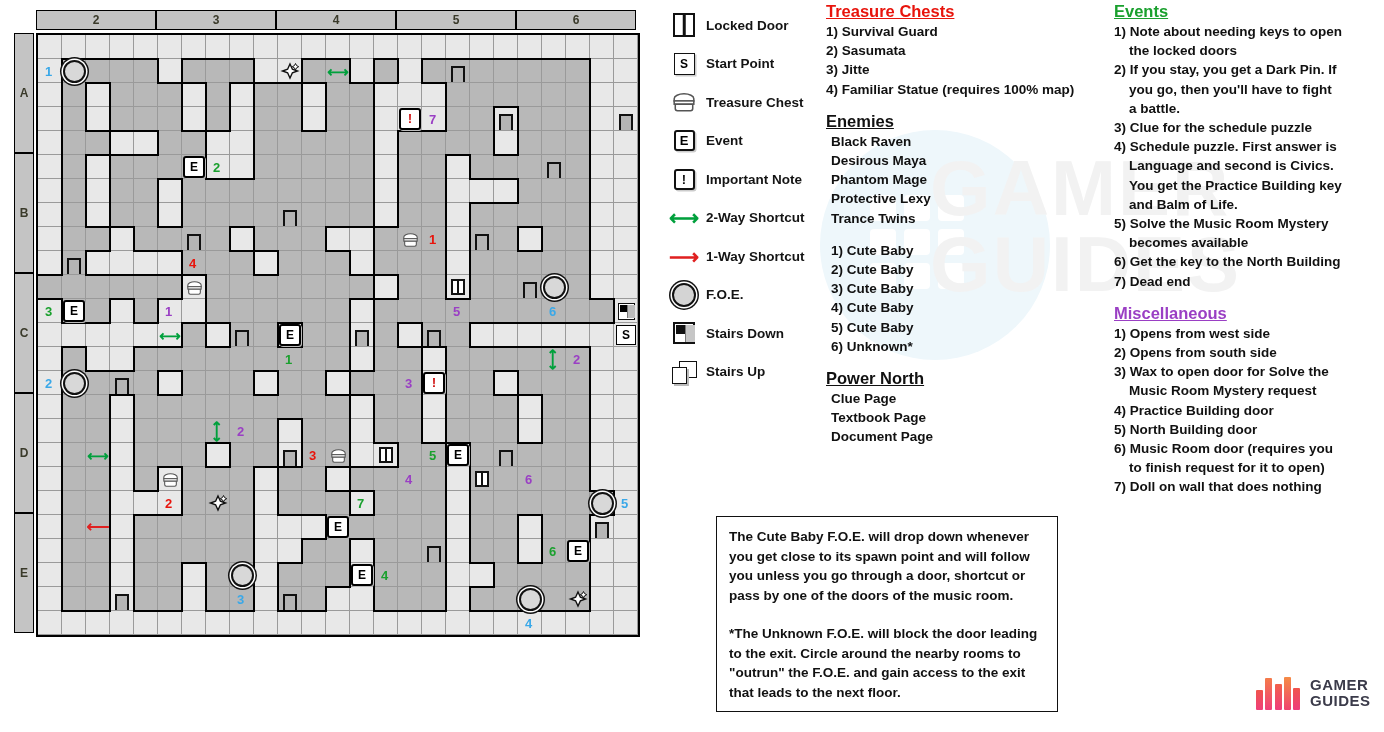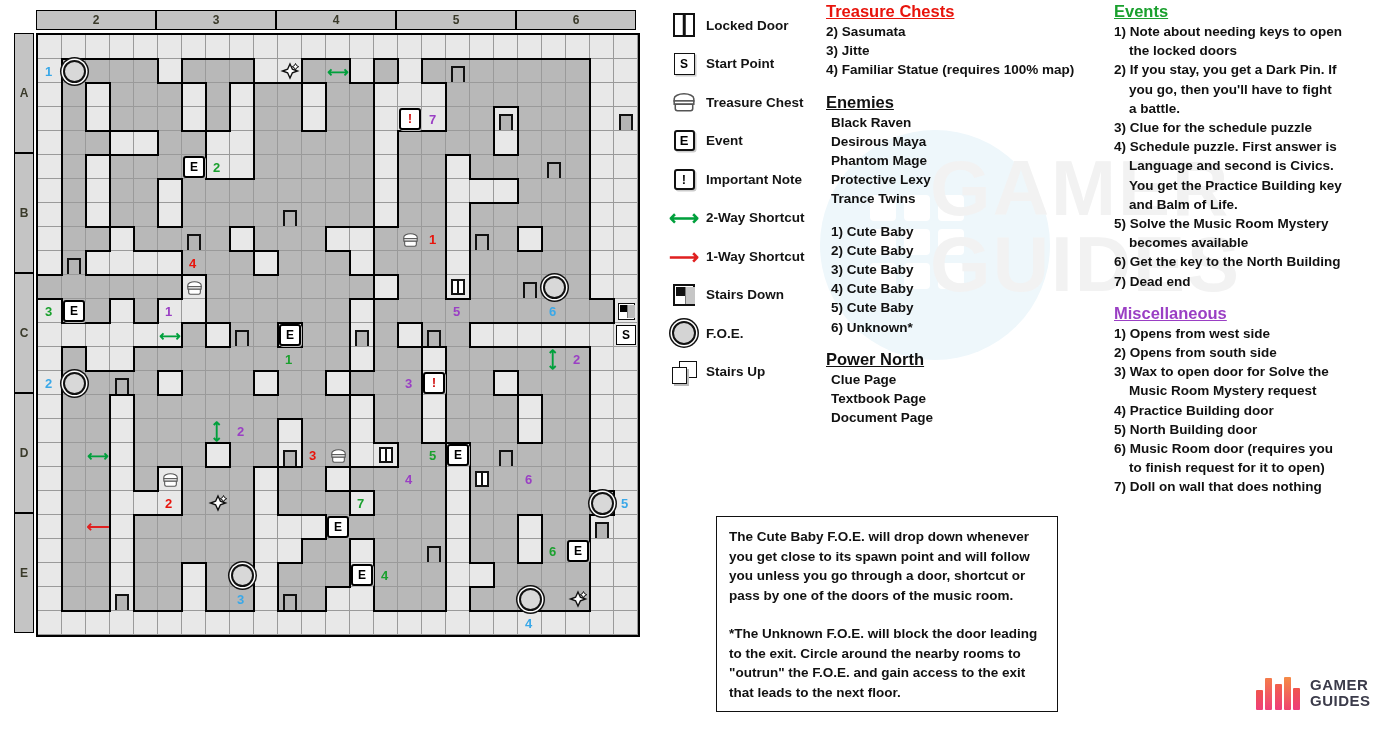--- a/index.html
+++ b/index.html
@@ -1439,44 +1439,45 @@
       <div class="lg-lbl">2-Way Shortcut</div>
     </div>
     <div class="lg-row">
       <div class="lg-ico">
         <span style="color:#e02020;font-size:21px;font-weight:bold;line-height:1">⟶</span>
       </div>
       <div class="lg-lbl">1-Way Shortcut</div>
     </div>
     <div class="lg-row">
       <div class="lg-ico">
+        <div class="ic-foe"></div>
+      </div>
+      <div class="lg-lbl">F.O.E.</div>
+    </div>
+    <div class="lg-row">
+      <div class="lg-ico">
         <div class="ic-stairdn"></div>
       </div>
       <div class="lg-lbl">Stairs Down</div>
-    </div>
-    <div class="lg-row">
-      <div class="lg-ico">
-        <div class="ic-foe"></div>
-      </div>
-      <div class="lg-lbl">F.O.E.</div>
     </div>
     <div class="lg-row">
       <div class="lg-ico">
         <div class="ic-stairup">
           <i style="left:7px;top:0;width:16px;height:15px"></i>
           <i style="left:0;top:6px;width:13px;height:15px;box-shadow:2px 2px 0 #bbb"></i>
         </div>
       </div>
       <div class="lg-lbl">Stairs Up</div>
     </div>
   </div>
 
 <div id="col2">
   <div class="sec-h red">Treasure Chests</div>
   <div id="chest-list">
+      <div class="li">1) Survival Guard</div>
       <div class="li">2) Sasumata</div>
       <div class="li">3) Jitte</div>
       <div class="li">4) Familiar Statue (requires 100% map)</div>
     </div>
   <div class="gap"></div>
   <div class="sec-h blk">Enemies</div>
   <div id="enemy-list" class="plainlist">
       <div class="li">Black Raven</div>
       <div class="li">Desirous Maya</div>
       <div class="li">Phantom Mage</div>

